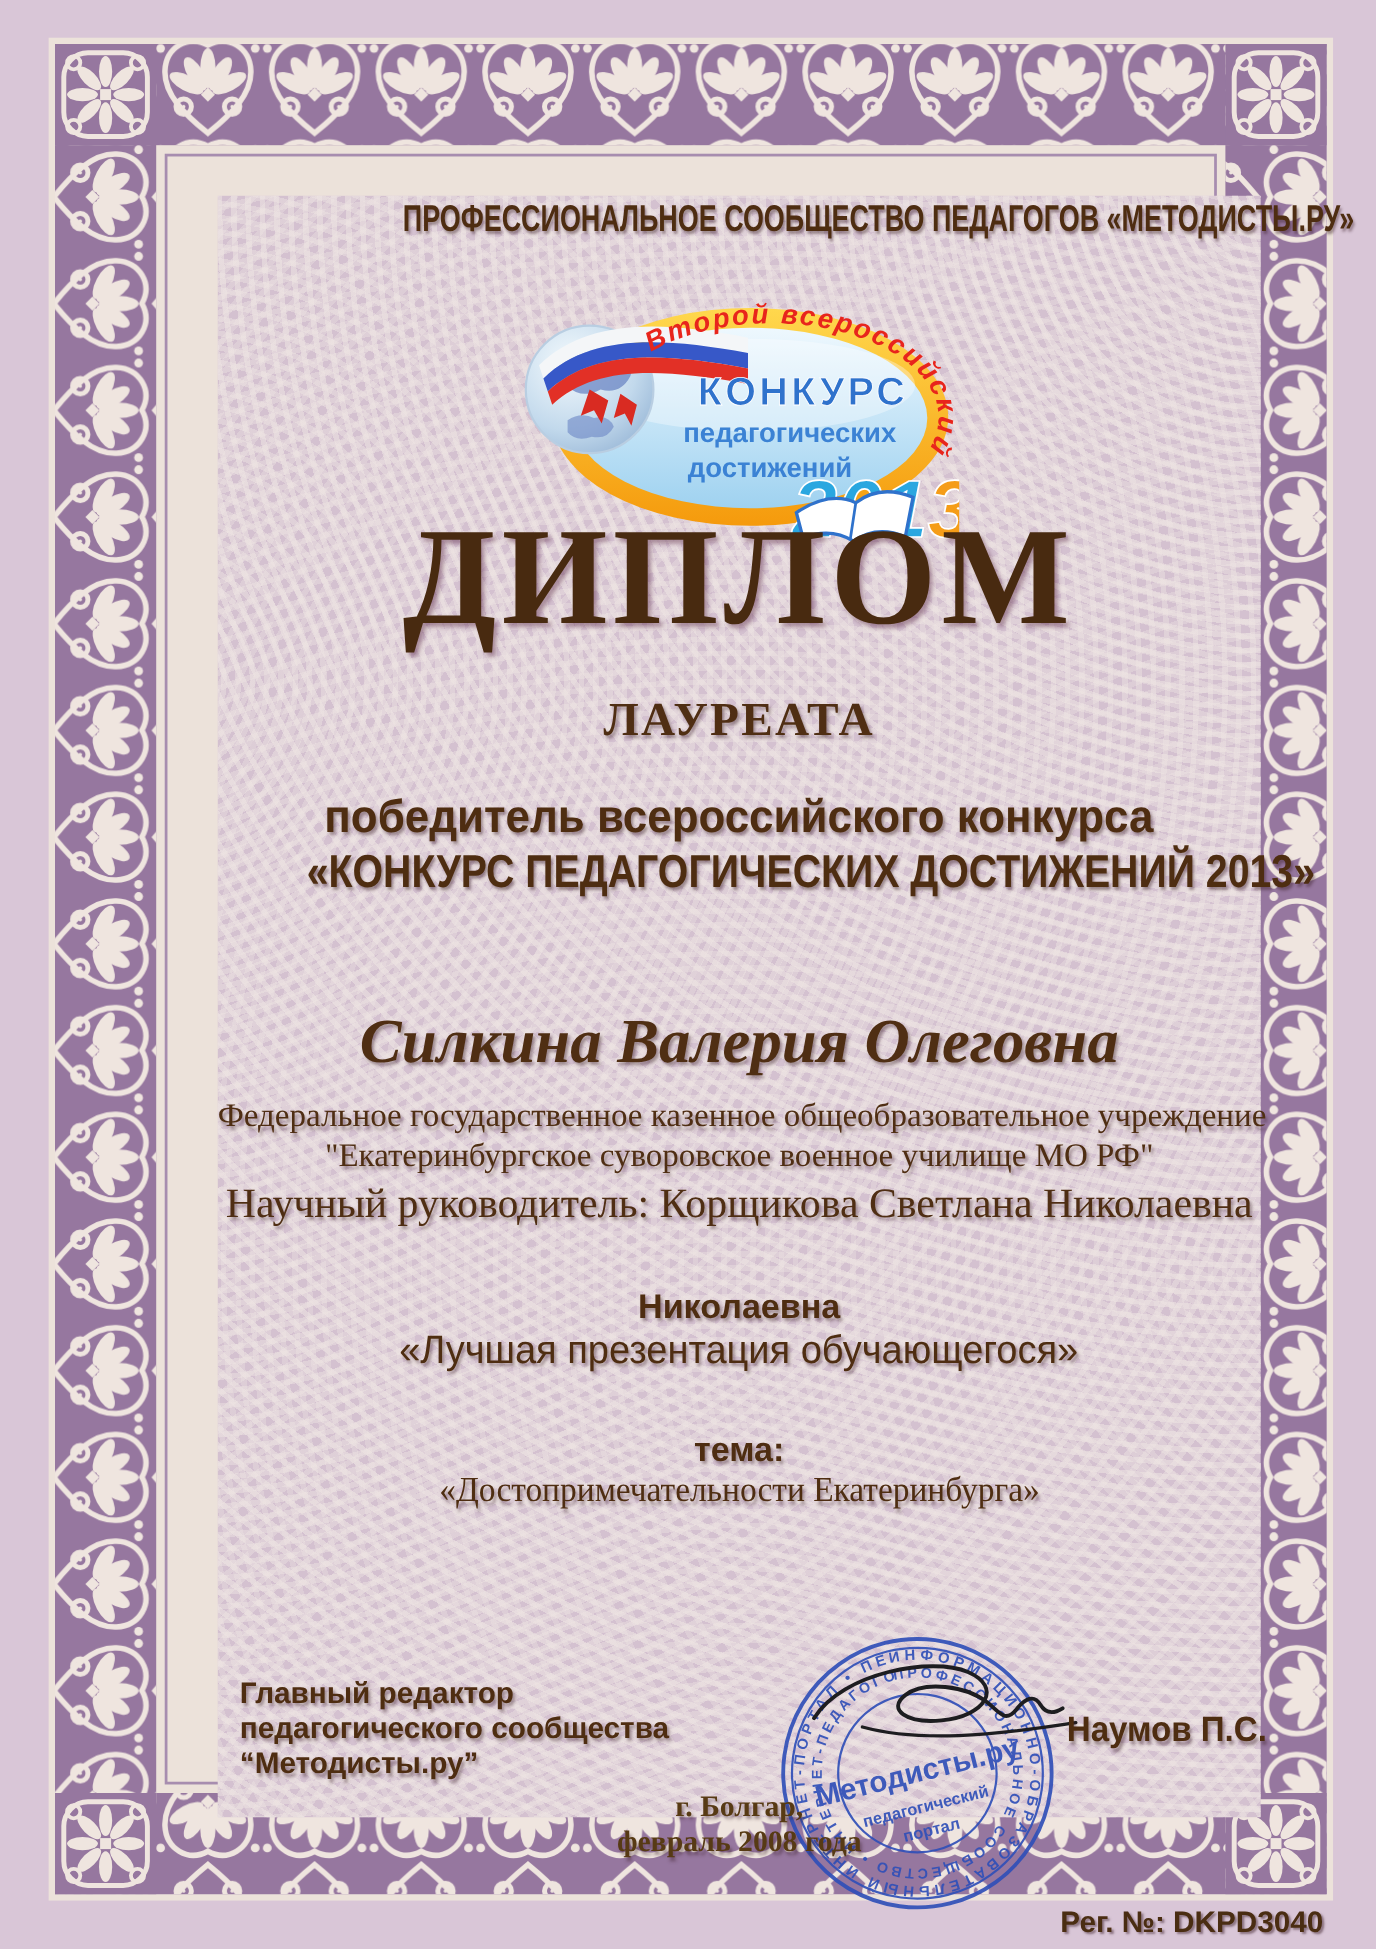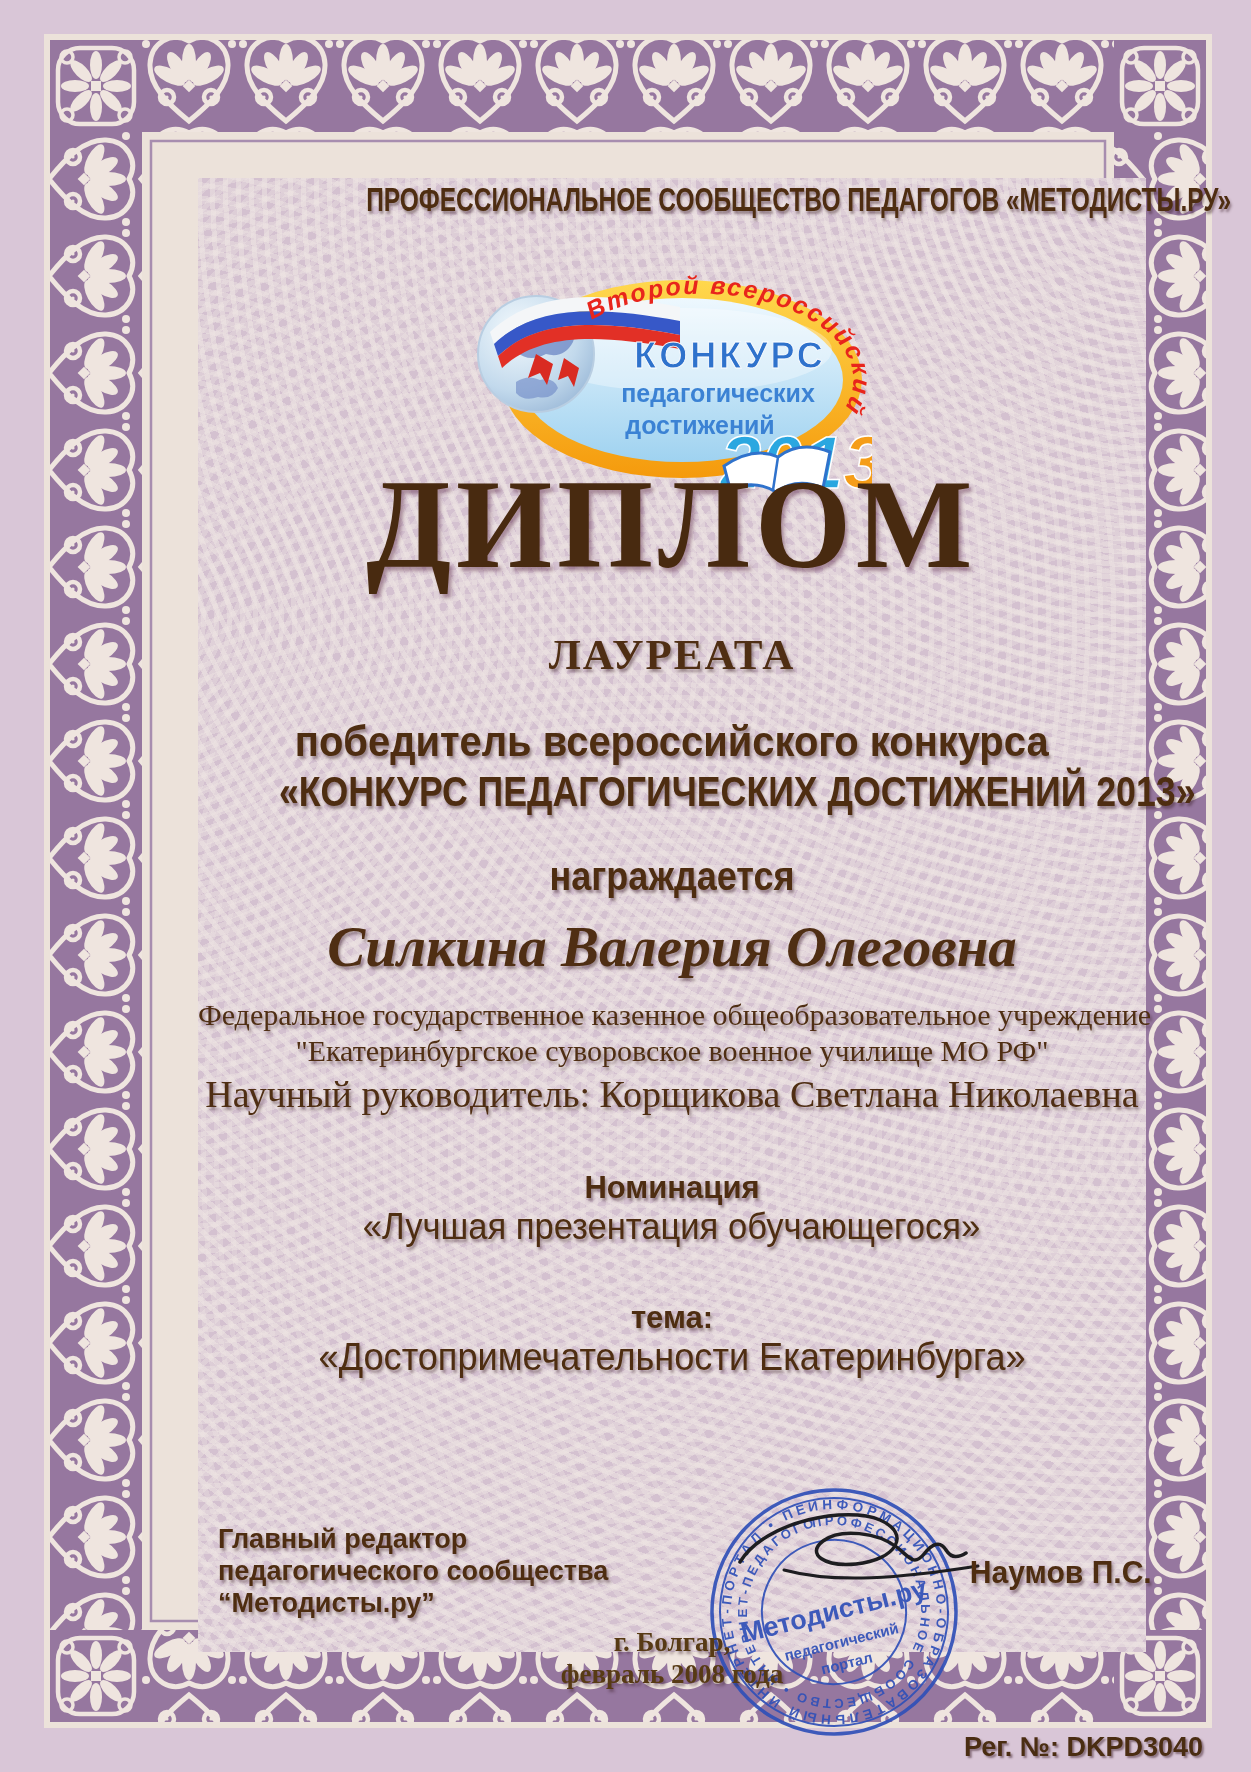--- a/index.html
+++ b/index.html
@@ -28,21 +28,21 @@
   .l1{top:540px;font-size:42px;}
   .l2{top:590px;font-size:42px;}
   .l3{top:676px;font-size:40px;}
   .t-name{top:740px;font-size:57px;font-weight:bold;font-style:italic;line-height:1;}
   .org1{top:820px;font-size:30px;}
   .org2{top:856px;font-size:30px;}
   .superv{top:894px;font-size:38px;}
   .nom-l{top:992px;font-size:31px;}
   .nom-v{top:1028px;font-size:36px;font-weight:bold;}
   .th-l{top:1122px;font-size:31px;}
-  .th-v{top:1158px;font-size:38px;font-weight:bold;}
+  .th-v{top:1158px;font-size:32px;font-weight:bold;font-family:Liberation Serif, serif;}
   .editor{position:absolute;left:20px;top:1346px;font-size:27px;font-weight:bold;color:#4e2d11;
           line-height:1.18;text-align:left;text-shadow:2px 3px 3px rgba(60,30,40,.45);white-space:nowrap;}
   .stamp-wrap{position:absolute;left:506px;top:1304px;width:260px;height:260px;}
   .sig-wrap{position:absolute;left:528px;top:1326px;width:260px;height:104px;}
   .signer{position:absolute;left:766px;top:1376px;font-size:32px;font-weight:bold;color:#4e2d11;
           text-shadow:2px 3px 3px rgba(60,30,40,.45);white-space:nowrap;}
   .place-date{top:1448px;font-family:"Liberation Serif",serif;font-weight:bold;font-size:27px;
               color:#573a14;line-height:1.2;text-shadow:2px 3px 3px rgba(60,30,40,.45);}
   .place-date div{white-space:nowrap;}
   .reg{position:absolute;right:48px;top:1732px;font-size:27px;font-weight:bold;color:#4a2d12;
@@ -183,39 +183,36 @@
       <div class="abs t-laureate serif-brown">
         <span class="cx">ЛАУРЕАТА</span>
       </div>
 
       <div class="abs l1 sans-brown">
         <span class="cx" style="transform:scaleX(.95)">победитель всероссийского конкурса</span>
       </div>
       <div class="abs l2 sans-brown">
         <span class="cx" style="transform:scaleX(.85)">«КОНКУРС ПЕДАГОГИЧЕСКИХ ДОСТИЖЕНИЙ 2013»</span>
       </div>
-      <div class="abs l3 sans-brown">
-        <span class="cx" style="transform:scaleX(.9)">награждается</span>
-      </div>
 
       <div class="abs t-name serif-brown">
         <span class="cx">Силкина Валерия Олеговна</span>
       </div>
       <div class="abs org1 serif-brown">
         <span class="cx">Федеральное государственное казенное общеобразовательное учреждение</span>
       </div>
       <div class="abs org2 serif-brown">
         <span class="cx">"Екатеринбургское суворовское военное училище МО РФ"</span>
       </div>
       <div class="abs superv serif-brown">
         <span class="cx">Научный руководитель: Корщикова Светлана Николаевна</span>
       </div>
 
       <div class="abs nom-l sans-brown">
-        <span class="cx">Номинация</span>
+        <span class="cx">Николаевна</span>
       </div>
       <div class="abs nom-v sans-brown">
         <span class="cx" style="transform:scaleX(.96);font-weight:normal">«Лучшая презентация обучающегося»</span>
       </div>
       <div class="abs th-l sans-brown">
         <span class="cx">тема:</span>
       </div>
       <div class="abs th-v sans-brown">
         <span class="cx" style="transform:scaleX(.95);font-weight:normal">«Достопримечательности Екатеринбурга»</span>
       </div>

